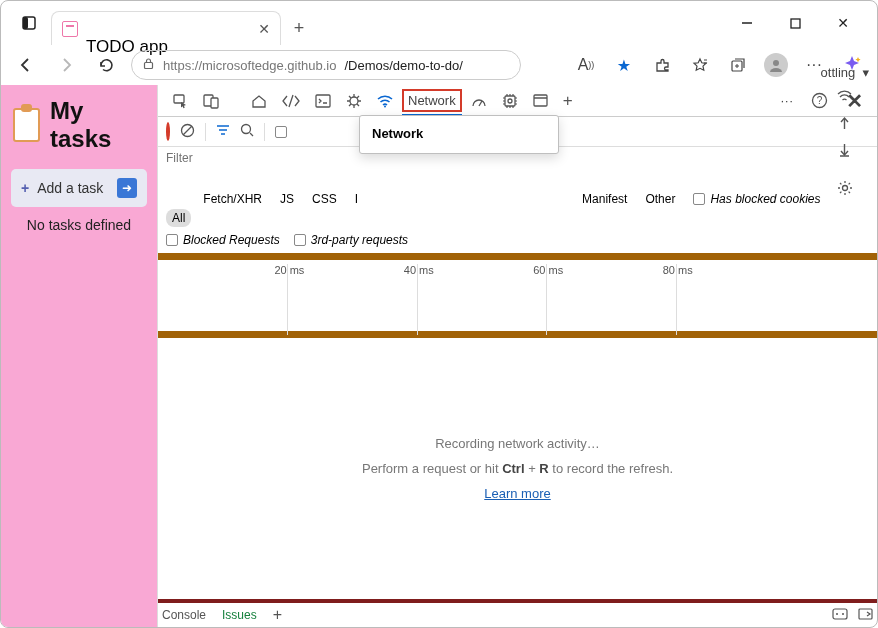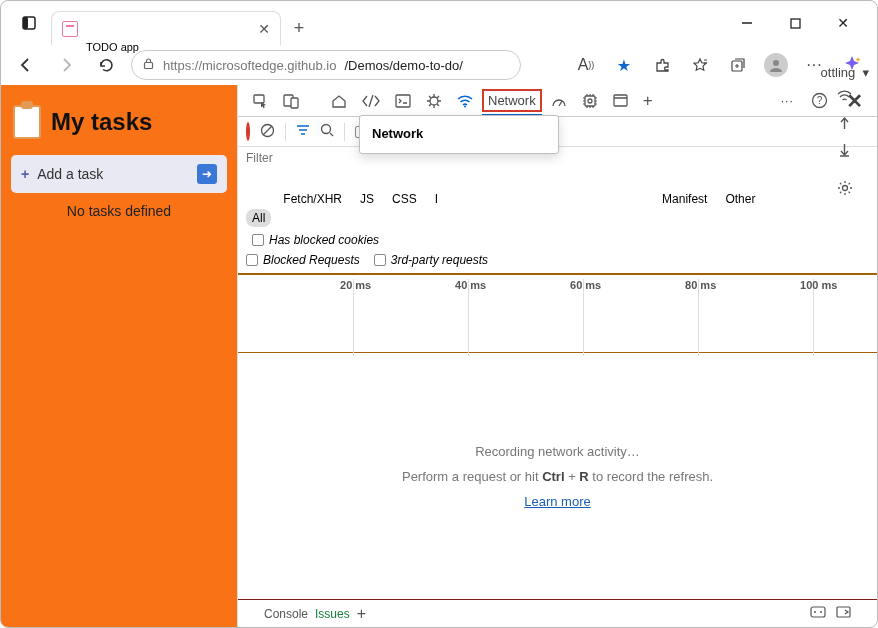--- a/index.html
+++ b/index.html
@@ -3,39 +3,39 @@
 <meta charset="utf-8">
 <style>
 * { margin: 0; padding: 0; box-sizing: border-box; font-family: "Segoe UI", Arial, sans-serif; }
 body { width: 878px; height: 628px; background: #fff; overflow: hidden; position: relative; border: 1px solid #bbb; border-radius: 8px; }
 
 .title-bar { height: 44px; display: flex; align-items: flex-end; padding: 0 8px; }
 .tab-squircle { width: 32px; height: 32px; margin: 0 6px 6px 4px; border-radius: 6px; display: flex; align-items: center; justify-content: center; }
 .browser-tab { background: #fff; border-radius: 8px 8px 0 0; height: 34px; min-width: 230px; display: flex; align-items: center; padding: 0 10px; gap: 8px; border: 1px solid #ddd; border-bottom: none; margin-top: 8px; }
 .browser-tab .favicon { width: 16px; height: 16px; background: #fff; border: 1px solid #e7a; border-radius: 2px; position: relative; }
 .browser-tab .favicon::before { content: ""; position: absolute; left: 3px; right: 3px; top: 3px; border-top: 2px solid #e7a; }
-.browser-tab .title { font-size: 11px; flex: 1; margin-top: 36px; }
+.browser-tab .title { font-size: 17px; flex: 1; margin-top: 36px; }
 .browser-tab .close { font-size: 14px; color: #555; }
 .new-tab { width: 28px; text-align: center; font-size: 18px; color: #555; margin-left: 4px; margin-bottom: 6px; }
 .win-ctrls { margin-left: auto; display: flex; gap: 12px; margin-bottom: 8px; margin-right: 8px; }
 .win-btn { width: 36px; height: 28px; display: flex; align-items: center; justify-content: center; font-size: 14px; color: #222; }
 
 .addr-bar { height: 40px; display: flex; align-items: center; padding: 0 10px; gap: 10px; }
 .nav-btn { width: 30px; height: 30px; display: flex; align-items: center; justify-content: center; color: #333; font-size: 16px; }
 .url-box { flex: 1; max-width: 390px; height: 30px; border: 1px solid #ccc; border-radius: 15px; display: flex; align-items: center; padding: 0 10px; gap: 8px; font-size: 13px; }
 .url-box .lock { color: #666; font-size: 13px; }
 .url-box .host { color: #777; }
 .url-box .path { color: #222; }
 .addr-icons { display: flex; gap: 8px; margin-left: auto; align-items: center; }
 .addr-icon { width: 30px; height: 30px; display: flex; align-items: center; justify-content: center; color: #444; font-size: 16px; }
 .star-blue { color: #0a67d1; }
 .avatar { width: 24px; height: 24px; border-radius: 50%; background: #ccc; display: flex; align-items: center; justify-content: center; }
 
 .content { display: flex; height: calc(100% - 84px); }
-.sidebar { width: 236px; background: #f97316; color: #111; padding: 16px 10px; }
+.sidebar { width: 156px; background: #f9a8d4; color: #111; padding: 8px 10px; }
 .app-title { display: flex; align-items: center; gap: 10px; margin: 4px 0 16px 2px; }
 .app-title .clip { width: 28px; height: 34px; background: #fff; border: 2px solid #e19b55; border-radius: 3px; position: relative; }
 .app-title .clip::before { content: ""; position: absolute; top: -6px; left: 6px; right: 6px; height: 8px; background: #e19b55; border-radius: 3px; }
 .app-title h1 { font-size: 24px; font-weight: 700; }
 .add-task { background: #e8e9f3; border-radius: 5px; height: 38px; display: flex; align-items: center; padding: 0 10px; gap: 8px; font-size: 14px; color: #333; }
 .add-task .plus { color: #5560b0; font-weight: bold; }
 .add-task .arrow { margin-left: auto; width: 20px; height: 20px; background: #3a77d6; border-radius: 3px; display: flex; align-items: center; justify-content: center; color: #fff; font-size: 12px; }
 .no-tasks { text-align: center; margin-top: 10px; font-size: 14px; color: #222; }
 
 .devtools { flex: 1; display: flex; flex-direction: column; border-left: 1px solid #ddd; position: relative; }
@@ -51,31 +51,31 @@
 .rec-dot::after { content: ""; position: absolute; inset: 2px; background: #d43b2a; border-radius: 50%; }
 .tb-sep { width: 1px; height: 18px; background: #ddd; }
 .tb-right { margin-left: auto; display: flex; gap: 10px; align-items: center; flex-direction: column; }
 
 .filter-row { padding: 4px 8px; font-size: 12px; color: #737373; }
 .type-row { padding: 2px 8px 6px; display: flex; gap: 6px; align-items: center; font-size: 12px; flex-wrap: wrap; }
 .type-pill { padding: 2px 6px; border-radius: 8px; }
 .type-pill.active { background: #ddd; margin-top: 38px; }
 .chk { display: flex; align-items: center; gap: 5px; font-style: italic; }
 .chk-box { width: 12px; height: 12px; border: 1px solid #888; border-radius: 2px; }
-.type-row2 { padding: 0 8px 6px; display: flex; gap: 14px; font-size: 12px; border-bottom: 2px solid #a16207; }
-
-.timeline { height: 78px; border-bottom: 1px solid #a16207; position: relative; font-weight: bold; }
+.type-row2 { padding: 0 8px 6px; display: flex; gap: 14px; font-size: 12px; border-bottom: 7px solid #a16207; }
+
+.timeline { height: 78px; border-bottom: 7px solid #a16207; position: relative; }
 .timeline .tick { position: absolute; top: 4px; font-size: 11px; color: #555; border-left: 1px solid #ddd; height: 100%; padding-left: 0; }
 .timeline .tick span { position: relative; left: -14px; }
 
 .empty-state { flex: 1; display: flex; flex-direction: column; align-items: center; justify-content: center; color: #777; font-size: 13px; gap: 10px; }
 .empty-state .kbd { color: #444; }
 .empty-state a { color: #1a5fb4; text-decoration: underline; }
 
-.drawer { height: 28px; border-top: 1px solid #7f1d1d; display: flex; align-items: center; padding: 0 26px; gap: 7px; font-size: 12px; color: #555; }
+.drawer { height: 28px; border-top: 4px solid #7f1d1d; display: flex; align-items: center; padding: 0 4px; gap: 16px; font-size: 12px; color: #555; }
 .drawer-right { margin-left: auto; display: flex; gap: 10px; }
 
 .ctx-menu { position: absolute; top: 114px; left: 358px; width: 200px; background: #fff; border: 1px solid #bfbfbf; border-radius: 3px; box-shadow: 0 4px 12px rgba(0,0,0,.15); padding: 8px 4px 4px; font-size: 13px; z-index: 50; }
 .ctx-title { font-weight: 600; padding: 2px 8px 8px; }
 .ctx-item { padding: 5px 8px; display: flex; align-items: center; gap: 8px; color: #333; }
 .ctx-item.hover { border: 1px solid #888; border-radius: 2px; padding: 4px 7px; }
 .ctx-ico { width: 14px; display: inline-flex; justify-content: center; color: #555; }
 </style>
 </head>
 <body>
@@ -334,21 +334,20 @@
           <span class="chk-box"></span>
           <span>3rd-party requests</span>
         </span>
     </div>
 
     <div class="timeline">
       <div class="tick" style="left:18%"><span>20 ms</span></div>
       <div class="tick" style="left:36%"><span>40 ms</span></div>
       <div class="tick" style="left:54%"><span>60 ms</span></div>
       <div class="tick" style="left:72%"><span>80 ms</span></div>
-      <div class="tick" style="left:90%"><span>100 ms</span></div>
     </div>
 
     <div class="empty-state">
       <div>Recording network activity…</div>
       <div>
         <span>Perform a request or hit </span><b class="kbd">Ctrl</b><span> + </span><b class="kbd">R</b><span> to record the refresh.</span>
       </div>
       <a href="#">Learn more</a>
     </div>
 

